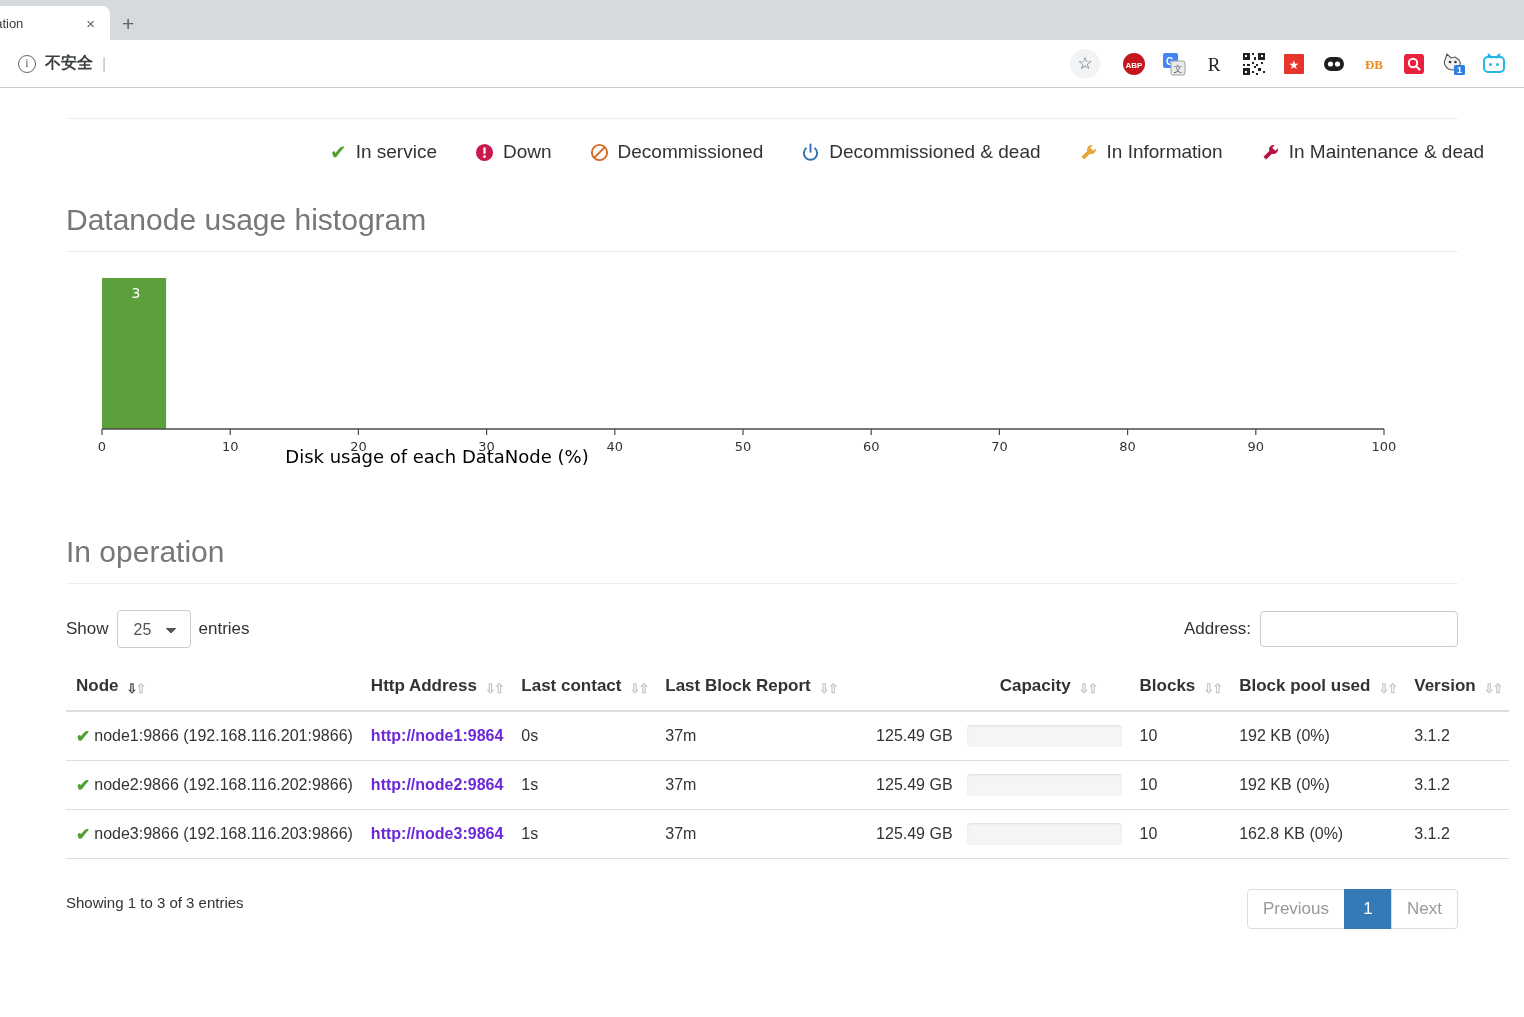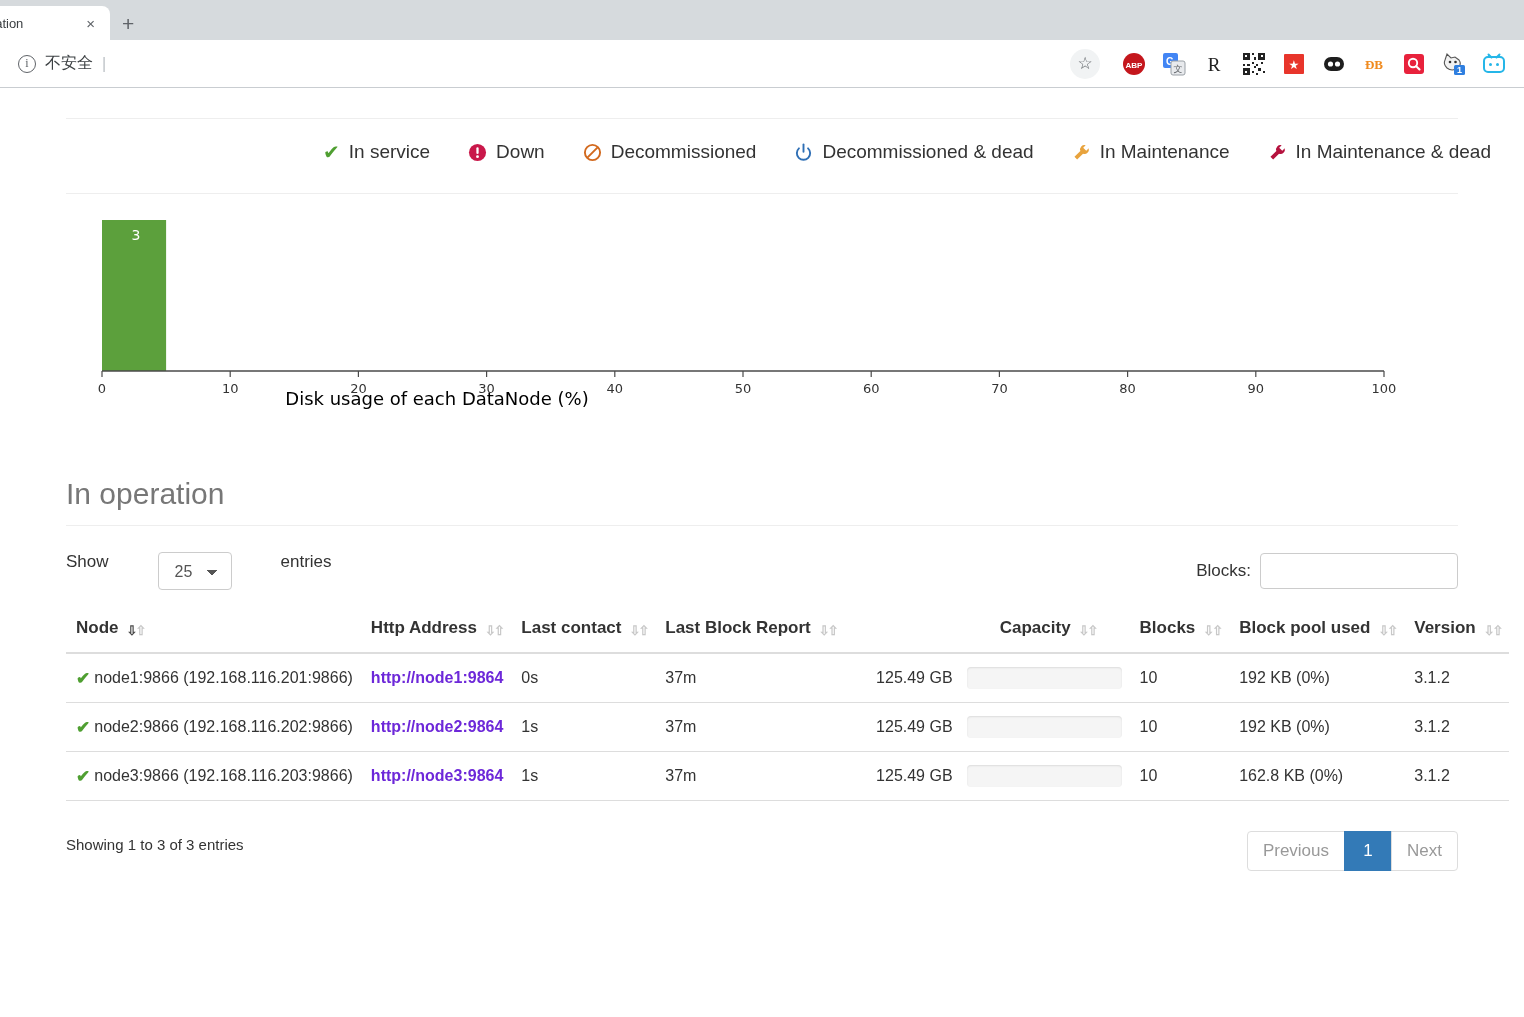--- a/index.html
+++ b/index.html
@@ -73,20 +73,21 @@
     line-height: 15px;
     text-align: center;
     margin: 0 9px 0 8px;
     font-family: "Liberation Serif", serif;
     flex: 0 0 auto;
   }
   .not-secure {
     font-size: 16px;
     color: #3c4043;
     white-space: nowrap;
+    font-weight: bold;
   }
   .url-sep {
     color: #bdc1c6;
     margin: 0 9px;
     font-size: 16px;
   }
   .url-text {
     font-size: 16px;
     color: #202124;
     white-space: nowrap;
@@ -183,21 +184,21 @@
   
   .dt-top {
     display: flex;
     align-items: center;
     margin-top: 26px;
   }
   .dt-length {
     font-size: 17px;
     color: #333333;
     display: flex;
-    gap: 41px;
+    align-items: center;
   }
   .dt-select {
     margin: 0 8px;
     width: 74px;
     height: 38px;
     border: 1px solid #cccccc;
     border-radius: 4px;
     background: #ffffff;
     font-size: 16px;
     color: #555555;
@@ -483,32 +484,33 @@
           </svg>
       </span>
       <span>Decommissioned &amp; dead</span>
     </div>
     <div class="legend-item">
       <span class="legend-ico">
         <svg width="19" height="19" viewBox="0 0 20 20">
             <path d="M14.4 2.4 a4.6 4.6 0 0 0 -5.6 6 L2.6 14.6 l2.8 2.8 L11.6 11.2 a4.6 4.6 0 0 0 6-5.6 L15 8.2 l-3.2-3.2 Z" fill="#e8a33d"></path>
           </svg>
       </span>
-      <span>In Maintenance</span>
+      <span>In Information</span>
     </div>
     <div class="legend-item">
       <span class="legend-ico">
         <svg width="19" height="19" viewBox="0 0 20 20">
             <path d="M14.4 2.4 a4.6 4.6 0 0 0 -5.6 6 L2.6 14.6 l2.8 2.8 L11.6 11.2 a4.6 4.6 0 0 0 6-5.6 L15 8.2 l-3.2-3.2 Z" fill="#b5123e"></path>
           </svg>
       </span>
       <span>In Maintenance &amp; dead</span>
     </div>
   </div>
 
+  <h2 class="section">Datanode usage histogram</h2>
   <hr class="rule">
 
   <div class="chart-wrap">
     <svg class="chart-svg" width="1392" height="200" viewBox="0 0 1392 200">
 
       <rect id="hist-bar" x="36" y="8" width="64.10000000000001" height="151" fill="#5ca03c"></rect>
       <text id="hist-bar-label" x="70.05000000000001" y="28" font-size="14" fill="#ffffff" text-anchor="middle" font-family="DejaVu Sans, sans-serif">3</text>
 
       <line x1="36" y1="159" x2="1318" y2="159" stroke="#4a4a4a" stroke-width="1.4"></line>
       <g id="hist-ticks">
@@ -542,21 +544,21 @@
   <h2 class="section">In operation</h2>
   <hr class="rule">
 
   <div class="dt-top">
     <label class="dt-length">
       <span>Show</span>
       <select class="dt-select" id="length-select"><option value="25">25</option><option value="50">50</option><option value="100">100</option></select>
       <span>entries</span>
     </label>
     <label class="dt-filter">
-      <span>Blocks:</span>
+      <span>Address:</span>
       <input class="dt-search-input" type="text" placeholder="" style="">
     </label>
   </div>
 
   <table class="dt">
     <thead>
       <tr>
         <th><span>Node</span><span class="sort-ico active"><span class="dn">⇩</span><span>⇧</span></span></th>
         <th class="col-http"><span>Http Address</span><span class="sort-ico"><span class="dn">⇩</span><span>⇧</span></span></th>
         <th class="col-lc"><span>Last contact</span><span class="sort-ico"><span class="dn">⇩</span><span>⇧</span></span></th>

